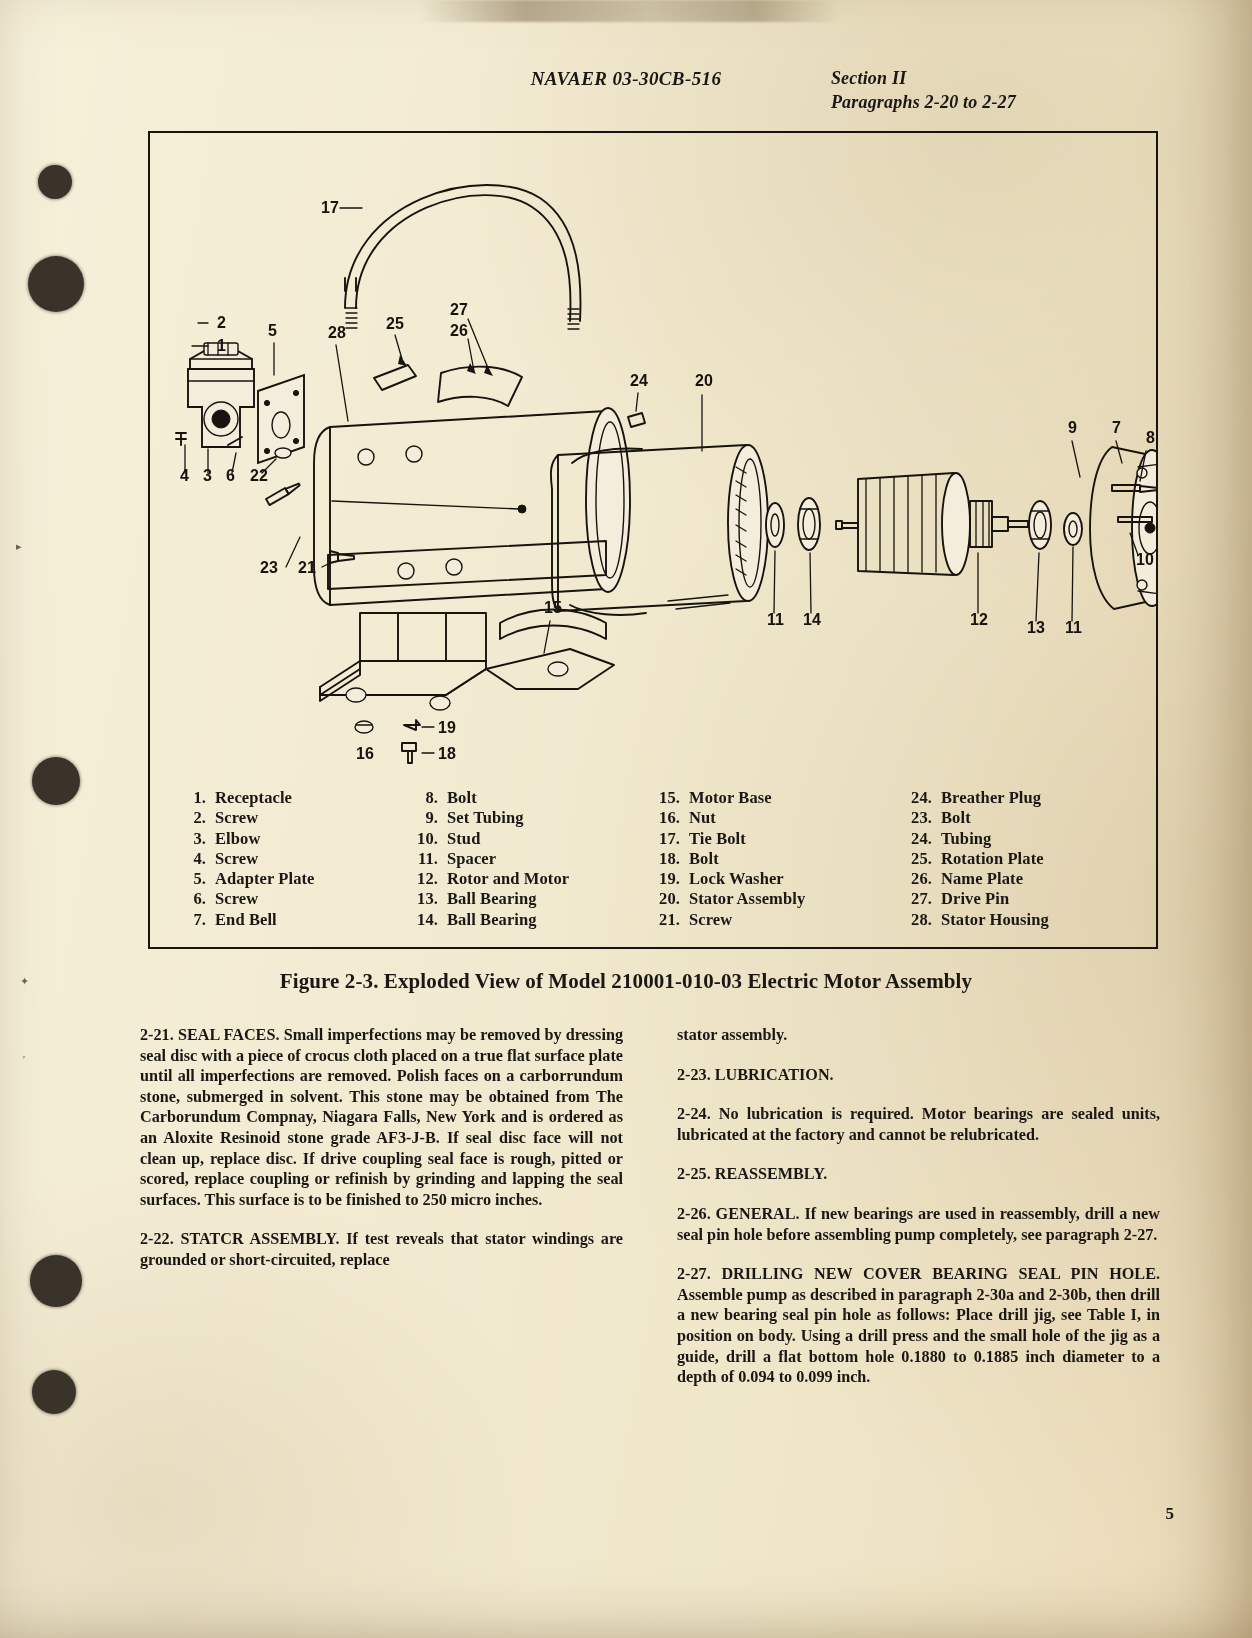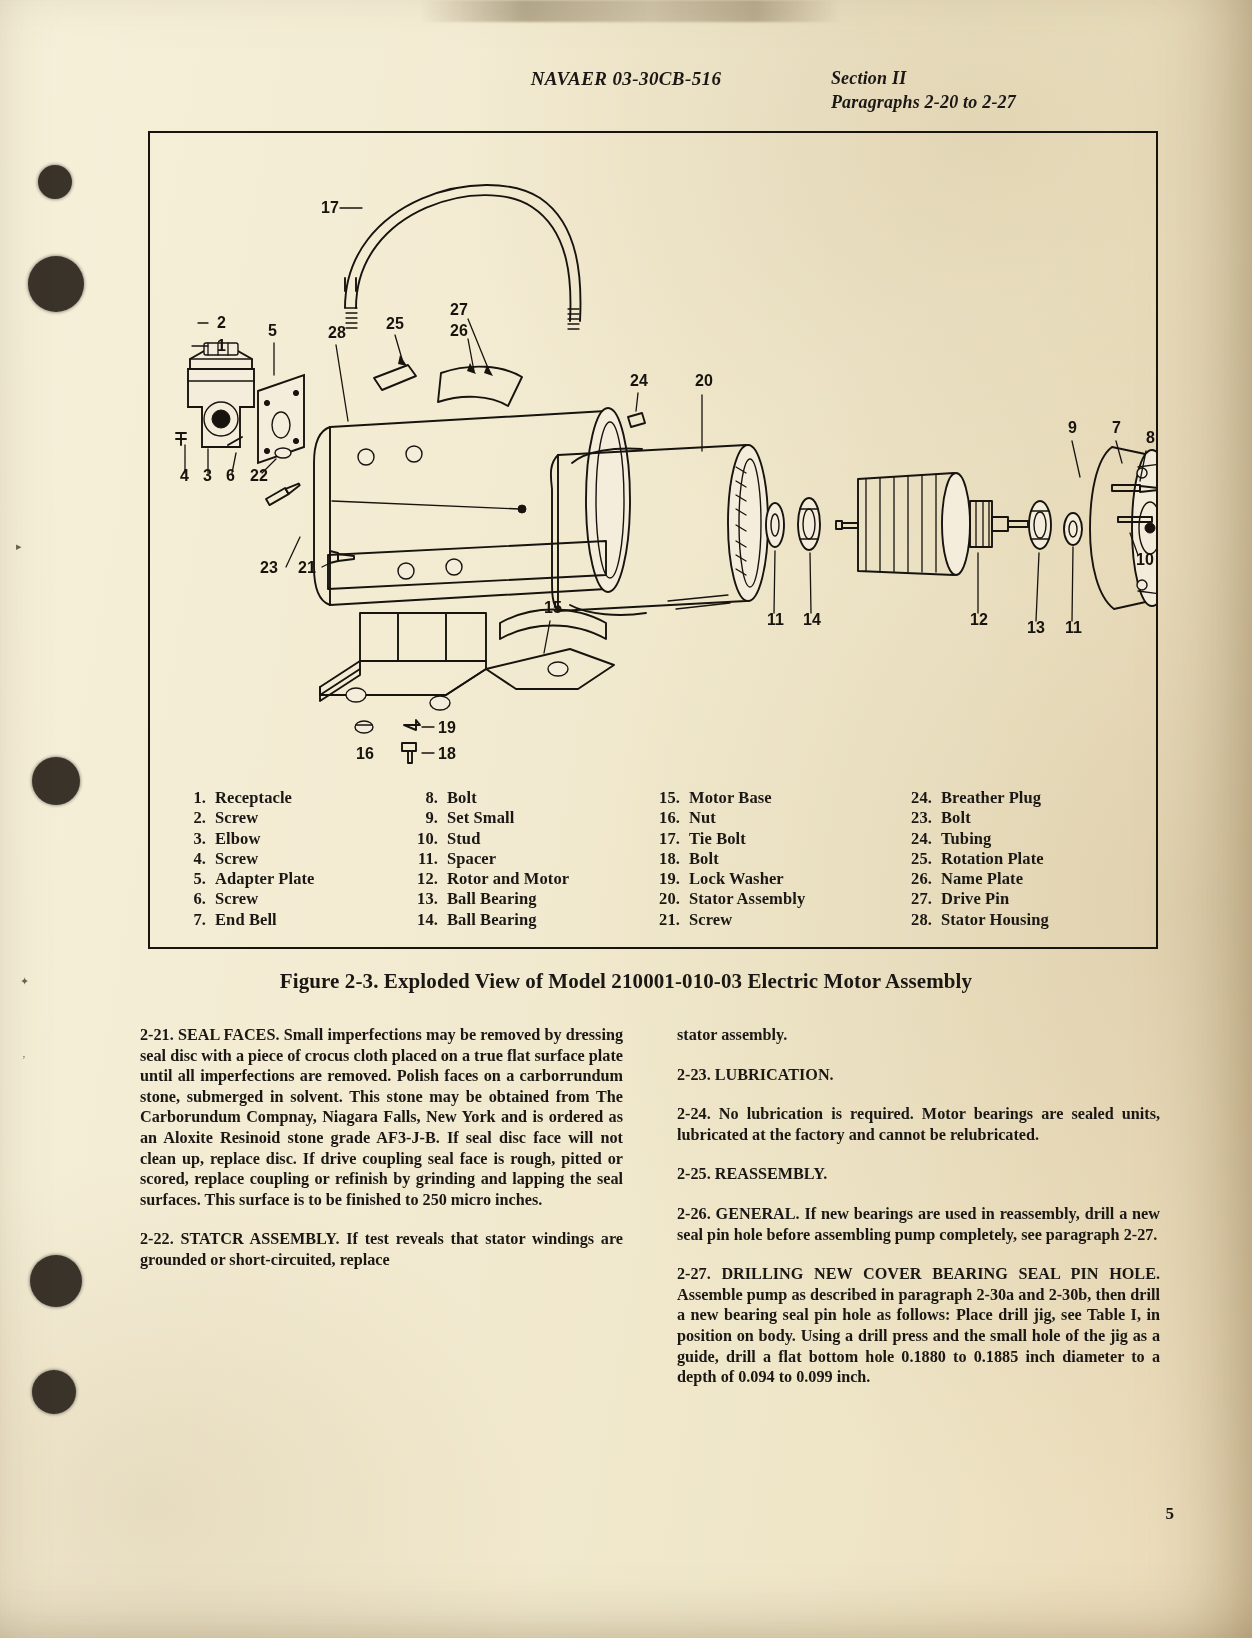--- a/index.html
+++ b/index.html
@@ -371,21 +371,21 @@
           <span class="pname">End Bell</span>
         </div>
     </div>
     <div class="pcol">
       <div class="prow">
           <span class="pnum">8.</span>
           <span class="pname">Bolt</span>
         </div>
       <div class="prow">
           <span class="pnum">9.</span>
-          <span class="pname">Set Small</span>
+          <span class="pname">Set Tubing</span>
         </div>
       <div class="prow">
           <span class="pnum">10.</span>
           <span class="pname">Stud</span>
         </div>
       <div class="prow">
           <span class="pnum">11.</span>
           <span class="pname">Spacer</span>
         </div>
       <div class="prow">

